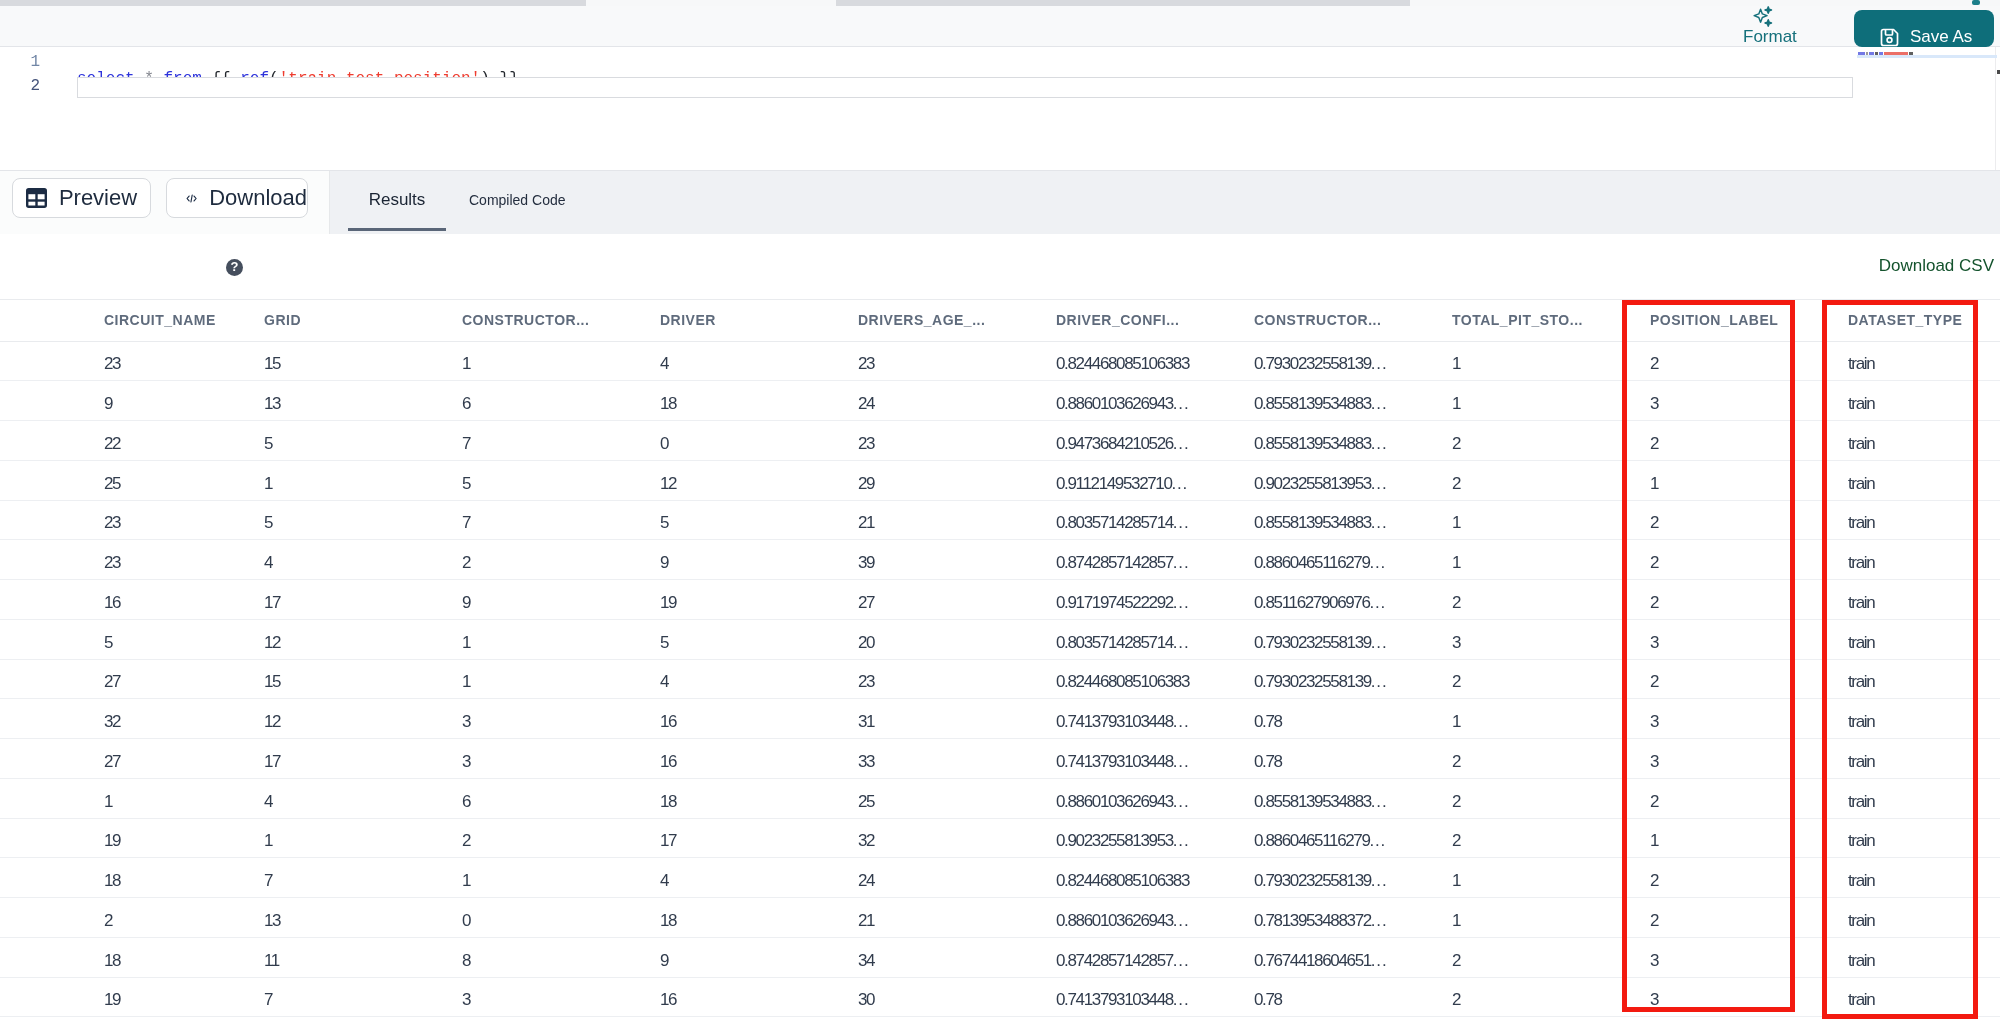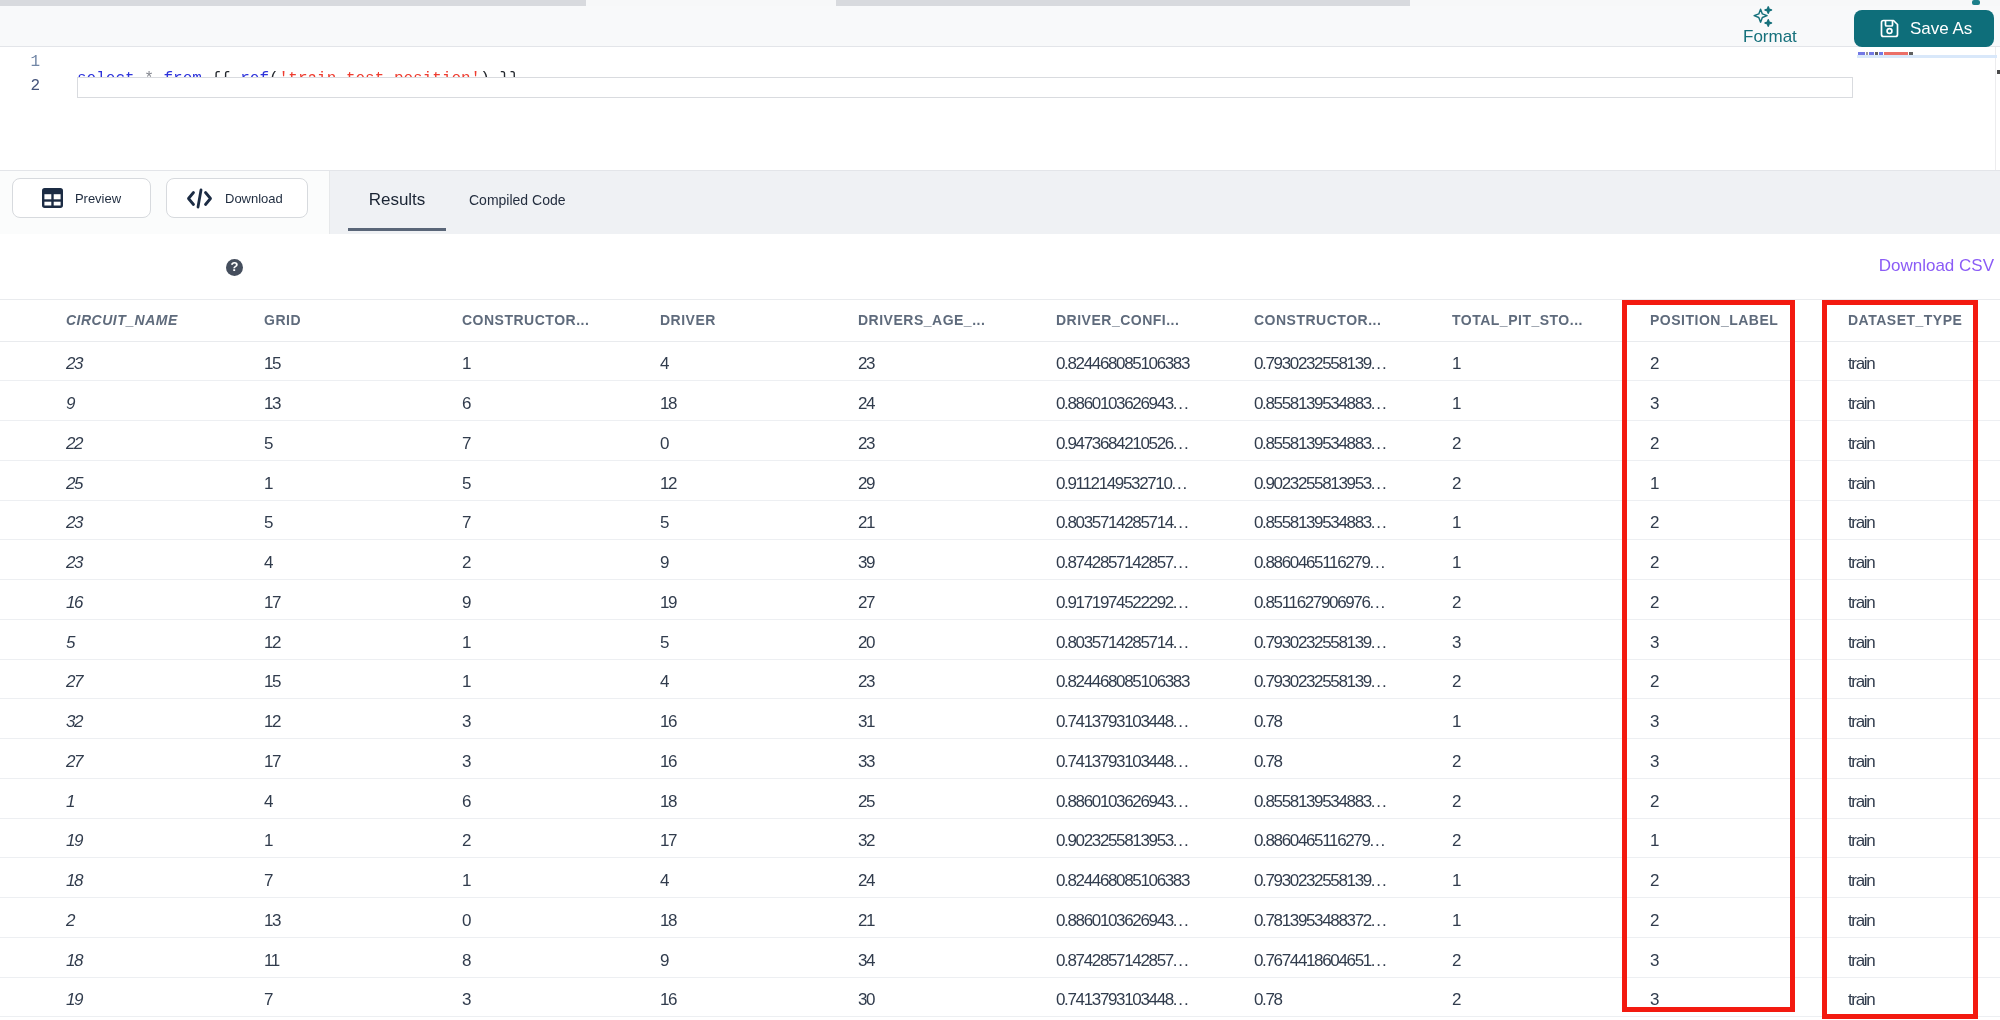--- a/index.html
+++ b/index.html
@@ -13,21 +13,21 @@
 .tabseg { position:absolute; top:0; height:6px; background:#d8dade; }
 
 
 #toolbar { left:0; top:6px; width:2000px; height:41px; background:#f8f9fa;
   border-bottom:1px solid #e3e5e9; }
 #formatwrap { position:absolute; left:1730px; top:0px; height:41px; display:flex;
   align-items:center; color:#15707b;flex-direction:column; }
 #formatwrap span { font-size:17px; margin-left:13px; }
 #saveas { position:absolute; left:1854px; top:4px; width:140px; height:37px;
   background:#0e6e7a; border-radius:8px; color:#fff; display:flex;
-  align-items:center; justify-content:flex-start; padding-left:26px; font-size:17px; }
+  align-items:flex-end; justify-content:flex-start; padding-left:26px; font-size:17px; }
 #saveas span { margin-left:11px; }
 
 
 #editor { left:0; top:47px; width:2000px; height:123px; background:#fff; }
 .lnum { position:absolute; width:30px; text-align:right;
   font-family:"Liberation Mono", monospace; font-size:16px; color:#7186a6; }
 #code1 { position:absolute; left:77px; top:21px; height:22px; line-height:22px;
   font-family:"Liberation Mono", monospace; font-size:16px; white-space:pre; color:#24282e; }
 #activeline { position:absolute; left:77px; top:30px; width:1776px; height:21px;
   border:1px solid #d9dbdf; background:#fff; }
@@ -42,42 +42,42 @@
 .mm { position:absolute; top:5px; height:2.5px; opacity:0.85; }
 #mmthumb { position:absolute; left:140px; top:23px; width:3px; height:4px; background:#4a4a4a; }
 
 
 #midbar { left:0; top:170px; width:2000px; height:64px; background:#eff1f4;
   border-top:1px solid #e3e5e9; }
 #midleft { position:absolute; left:0; top:0; width:330px; height:64px;
   background:#fbfcfc; border-right:1px solid #e6e8ea; }
 .btn { position:absolute; top:7px; height:40px; background:#fff;
   border:1px solid #d7dade; border-radius:8px; display:flex; align-items:center;
-  justify-content:center; color:#1e2b3e; font-size:13px; }
+  justify-content:center; color:#1e2b3e; font-size:22px; }
 .btn svg { margin-right:12px; }
 #tab-results { position:absolute; left:348px; top:0; width:98px; height:63px;
   text-align:center; font-size:17px; color:#1a2433; line-height:58px; }
 #tab-underline { position:absolute; left:348px; top:57px; width:98px; height:3px; background:#5a6678; }
 #tab-compiled { position:absolute; left:469px; top:0; font-size:14px; color:#242e3f; line-height:58px; }
 
 
 #meta { left:0; top:234px; width:2000px; height:66px; background:#fff; }
 #metatext { position:absolute; left:6px; top:0; height:66px; line-height:64px;
   font-size:17px; color:#2b3443; }
 #helpicon { position:absolute; left:226px; top:25px; }
 #dlcsv { position:absolute; right:6px; top:0; height:66px; line-height:64px;
-  font-size:17px; color:#8b5cf6; }
+  font-size:17px; color:#14532d; }
 
 
 #tablewrap { left:0; top:299px; width:2000px; height:721px; background:#fff;
   border-top:1px solid #e9ebee; }
 table { border-collapse:collapse; table-layout:fixed; width:2000px; }
 col { width:198px; }
 col.first { width:264px; }
-th:first-child, td:first-child { padding-left:66px;font-style:italic; }
+th:first-child, td:first-child { padding-left:104px; }
 th { height:41px; font-size:14px; font-weight:700; letter-spacing:0.5px;
   color:#5f6b7c; text-align:left; vertical-align:middle;
   border-bottom:1px solid #e9ebee; white-space:nowrap; overflow:hidden; }
 td { height:39.75px; font-size:17px; letter-spacing:-1.35px; color:#313c4d; padding-top:7px;
   text-align:left; vertical-align:middle; border-bottom:1px solid #edeff2;
   white-space:nowrap; overflow:hidden; }
 
 
 .el { letter-spacing:0.8px; }
 

